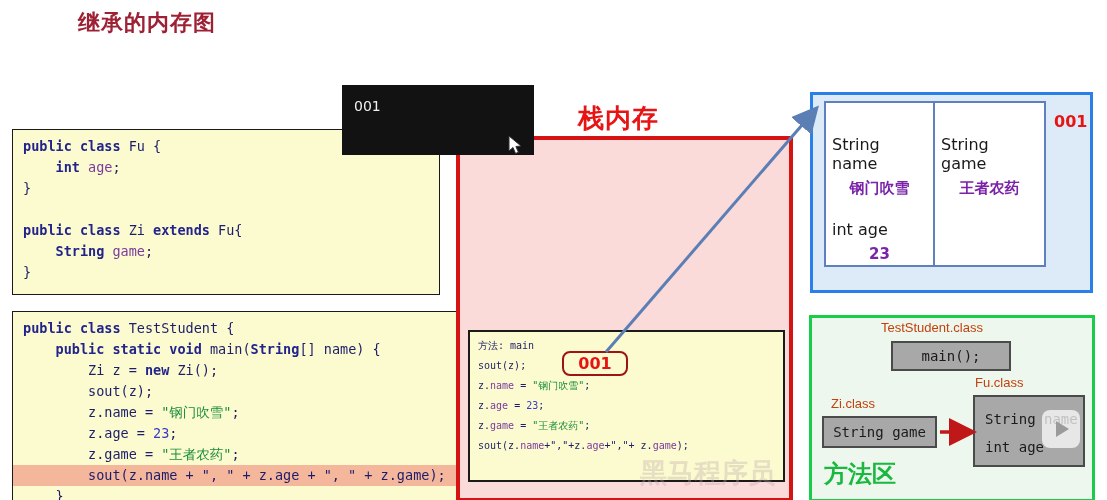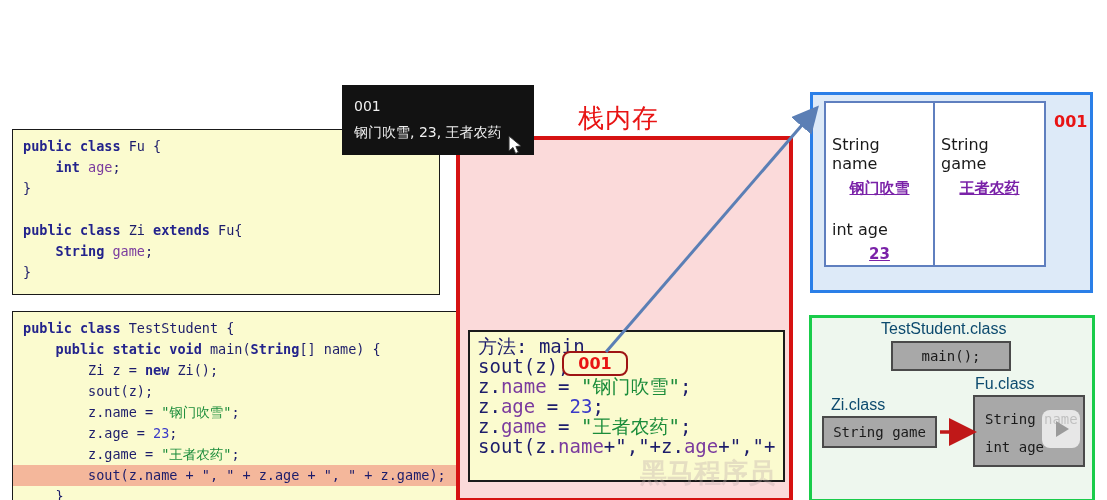--- a/index.html
+++ b/index.html
@@ -38,33 +38,33 @@
   .fld{color:#7a3b9e;}
   .num{color:#3b3bc8;}
   .plain{color:#1d1d6b;}
 
   #code-panel-top{left:12px;top:129px;width:428px;height:166px;}
   #code-panel-bottom{left:12px;top:311px;width:452px;height:195px;}
 
   
   #stack-title{
     position:absolute;left:578px;top:101px;
-    font-size:26px;font-weight:normal;color:#e81414;
+    font-size:26px;font-weight:bold;color:#e81414;
     font-family:"DejaVu Sans","Liberation Sans",sans-serif;
     letter-spacing:1px;
   }
   #stack-panel{
     position:absolute;left:456px;top:136px;width:337px;height:366px;
     background:#fbdada;border:4px solid #d61212;box-sizing:border-box;
   }
   #stack-method-box{
     position:absolute;left:468px;top:330px;width:317px;height:152px;
     background:#fbfbcf;border:2px solid #1a1a1a;box-sizing:border-box;
     font-family:"DejaVu Sans Mono","Liberation Mono",monospace;
-    font-size:19px;line-height:20px;color:#1d1d6b;padding:4px 0 17px 6px;
+    font-size:10px;line-height:20px;color:#1d1d6b;padding:4px 0 17px 6px;
     overflow:hidden;
   }
   #stack-method-box .code-line{padding-left:2px;}
   #ref-box{
     position:absolute;left:562px;top:351px;width:66px;height:25px;
     border:2.5px solid #9e1414;border-radius:8px;background:#fbfbcf;
     color:#e81414;font-weight:bold;font-size:16px;
     font-family:"DejaVu Sans","Liberation Sans",sans-serif;
     display:flex;align-items:center;justify-content:center;
     box-sizing:border-box;
@@ -87,34 +87,34 @@
     background:#ffffff;border:2px solid #5f7fbf;box-sizing:border-box;
     display:flex;
   }
   .heap-cell{
     box-sizing:border-box;padding:10px 6px 0 6px;
     font-family:"DejaVu Sans","Liberation Sans",sans-serif;
   }
   #heap-cell-left{width:50%;border-right:2px solid #5f7fbf;}
   #heap-cell-right{width:50%;}
   .heap-field{font-size:16px;color:#1a1a1a;margin-top:22px;}
-  .heap-value{font-size:15px;color:#7a22a8;font-weight:bold;text-align:center;margin-top:6px;text-decoration:underline;}
+  .heap-value{font-size:15px;color:#7a22a8;font-weight:bold;text-align:center;margin-top:6px;}
   #heap-addr{
     position:absolute;left:1054px;top:112px;
     font-size:16px;font-weight:bold;color:#e81414;
     font-family:"DejaVu Sans","Liberation Sans",sans-serif;
   }
 
   
   #method-panel{
     position:absolute;left:809px;top:315px;width:286px;height:187px;
     background:#eef7ee;border:3px solid #19cc4a;box-sizing:border-box;
     font-family:"DejaVu Sans Mono","Liberation Mono",monospace;
   }
-  .ma-label{position:absolute;font-size:16px;color:#0c4a6e;white-space:nowrap;}
+  .ma-label{position:absolute;font-size:13px;color:#c2410c;white-space:nowrap;}
   .ma-box{
     position:absolute;background:#a8a8a8;border:2px solid #4a4a4a;
     box-sizing:border-box;font-size:14px;color:#1a1a1a;
     display:flex;align-items:center;justify-content:center;
     font-family:"DejaVu Sans Mono","Liberation Mono",monospace;
   }
   #ma-test-label{left:881px;top:320px;}
   #ma-main-box{left:891px;top:341px;width:120px;height:30px;}
   #ma-fu-label{left:975px;top:375px;}
   #ma-fu-box{left:973px;top:395px;width:112px;height:72px;
@@ -156,20 +156,21 @@
     color:rgba(190,170,170,0.35);font-size:27px;font-weight:bold;
     font-family:"DejaVu Sans","Liberation Sans",sans-serif;z-index:5;
     white-space:nowrap;overflow:hidden;
   }
 </style>
 </head>
 <body>
 
 <div class="stage">
 
+  <div id="page-title">继承的内存图</div>
 
   <div id="watermark">黑马程序员</div>
 
   <div id="code-panel-top" class="code-panel">
       <div class="code-line"><span class="kw">public class</span><span class="plain"> Fu {</span></div>
       <div class="code-line"><span class="kw">    int</span><span class="plain"> </span><span class="fld">age</span><span class="plain">;</span></div>
       <div class="code-line"><span class="plain">}</span></div>
       <div class="code-line"><span class="plain"> </span></div>
       <div class="code-line"><span class="kw">public class</span><span class="plain"> Zi </span><span class="kw">extends</span><span class="plain"> Fu{</span></div>
       <div class="code-line"><span class="kw">    String</span><span class="plain"> </span><span class="fld">game</span><span class="plain">;</span></div>
@@ -219,37 +220,37 @@
   <div id="method-panel"></div>
   <div class="ma-label" id="ma-test-label">TestStudent.class</div>
   <div class="ma-box" id="ma-main-box">main();</div>
   <div class="ma-label" id="ma-fu-label">Fu.class</div>
   <div class="ma-box" id="ma-fu-box">
     <div>String name</div>
     <div>int age</div>
   </div>
   <div class="ma-label" id="ma-zi-label">Zi.class</div>
   <div class="ma-box" id="ma-zi-box">String game</div>
+  <div id="ma-title">方法区</div>
 
   <svg id="arrow-layer" width="1107" height="500">
     <defs>
       <marker id="mk-blue" markerWidth="9" markerHeight="9" refX="7" refY="4.5" orient="auto">
         <path d="M0,0 L9,4.5 L0,9 z" fill="#5b7fb5"></path>
       </marker>
       <marker id="mk-red" markerWidth="8" markerHeight="8" refX="6" refY="4" orient="auto">
         <path d="M0,0 L8,4 L0,8 z" fill="#c01818"></path>
       </marker>
     </defs>
     <line x1="606" y1="352" x2="815" y2="110" stroke="#5b7fb5" stroke-width="3" marker-end="url(#mk-blue)"></line>
     <line x1="940" y1="432" x2="970" y2="432" stroke="#c01818" stroke-width="3.5" marker-end="url(#mk-red)"></line>
   </svg>
 
   <div id="console-overlay">
     <div>001</div>
-    <div>钢门吹雪, 23, 王者农药</div>
   </div>
   <svg id="cursor-arrow" width="16" height="22">
     <path d="M1,1 L1,16 L5,12.5 L7.6,18.5 L10.4,17.2 L7.9,11.5 L13,11 Z" fill="#ffffff" stroke="#333333" stroke-width="1"></path>
   </svg>
 
   <div id="play-overlay">
     <div class="tri"></div>
   </div>
 
 </div>

